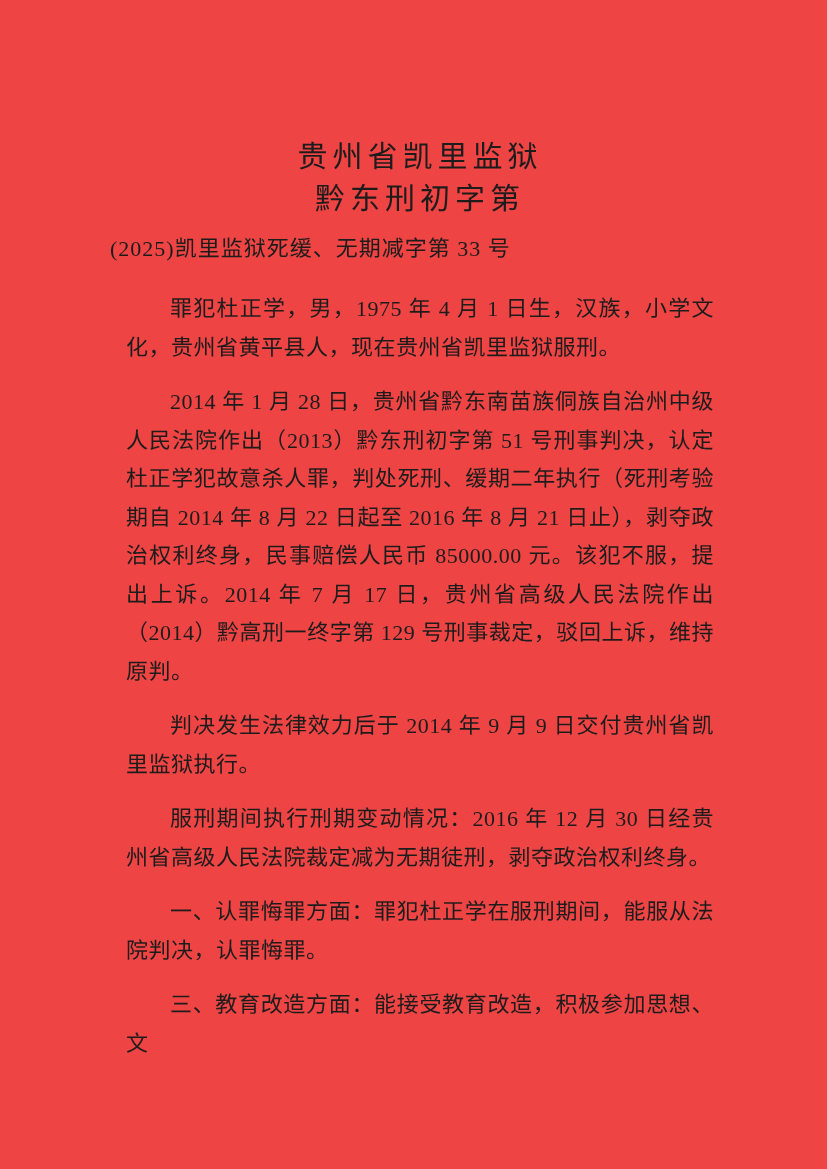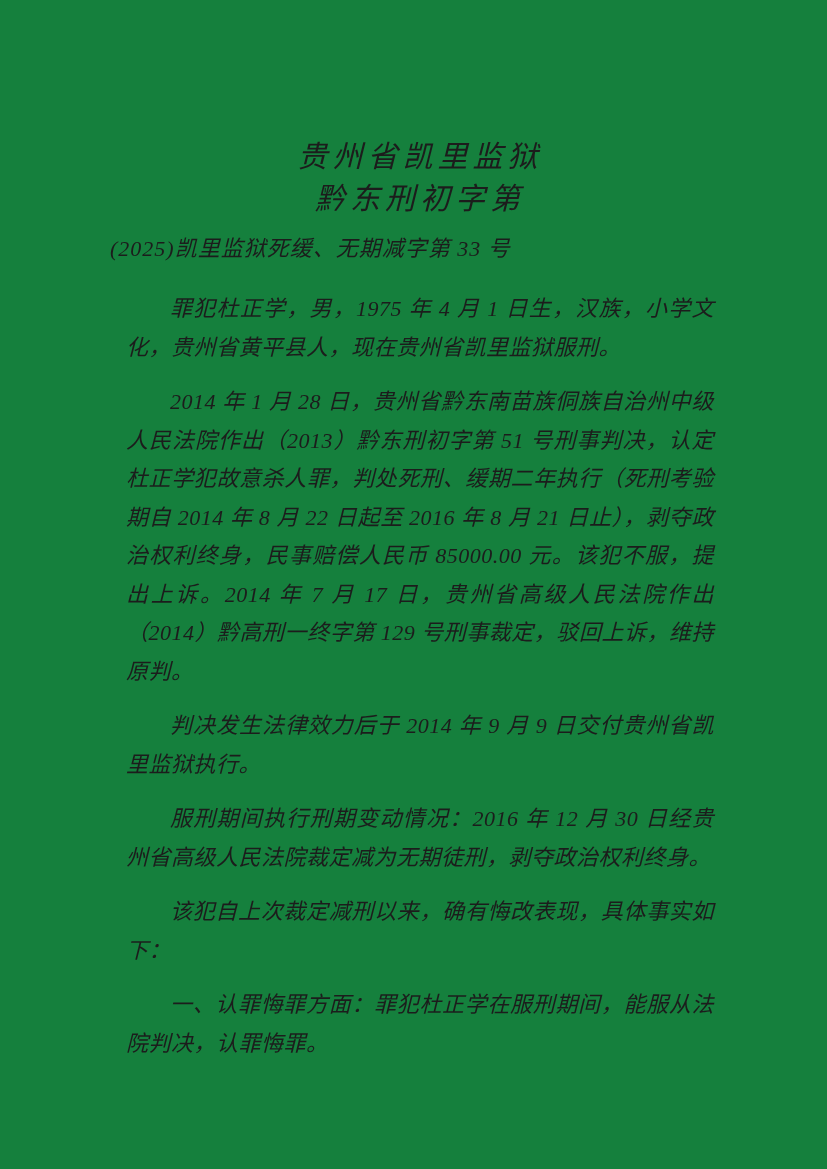--- a/index.html
+++ b/index.html
@@ -51,33 +51,33 @@
     line-height: 38.5px;
     text-align: justify;
     text-justify: inter-ideograph;
     text-indent: 2em;
     letter-spacing: 0.5px;
   }
 </style>
 </head>
 <body>
 
-<div class="page" style="background: #15803d; color: rgb(28, 28, 28); font-style: italic;">
+<div class="page" style="background: #ef4444; color: rgb(28, 28, 28);">
   <div class="content">
 
     <div class="title-block">
       <div class="title-line">贵州省凯里监狱</div>
       <div class="title-line">黔东刑初字第</div>
     </div>
 
     <div class="doc-number">(2025)凯里监狱死缓、无期减字第 33 号</div>
 
     <div class="body-text">
       <p>罪犯杜正学，男，1975 年 4 月 1 日生，汉族，小学文化，贵州省黄平县人，现在贵州省凯里监狱服刑。</p>
       <p>2014 年 1 月 28 日，贵州省黔东南苗族侗族自治州中级人民法院作出（2013）黔东刑初字第 51 号刑事判决，认定杜正学犯故意杀人罪，判处死刑、缓期二年执行（死刑考验期自 2014 年 8 月 22 日起至 2016 年 8 月 21 日止），剥夺政治权利终身，民事赔偿人民币 85000.00 元。该犯不服，提出上诉。2014 年 7 月 17 日，贵州省高级人民法院作出（2014）黔高刑一终字第 129 号刑事裁定，驳回上诉，维持原判。</p>
       <p>判决发生法律效力后于 2014 年 9 月 9 日交付贵州省凯里监狱执行。</p>
       <p>服刑期间执行刑期变动情况：2016 年 12 月 30 日经贵州省高级人民法院裁定减为无期徒刑，剥夺政治权利终身。</p>
-      <p>该犯自上次裁定减刑以来，确有悔改表现，具体事实如下：</p>
       <p>一、认罪悔罪方面：罪犯杜正学在服刑期间，能服从法院判决，认罪悔罪。</p>
+      <p>三、教育改造方面：能接受教育改造，积极参加思想、文</p>
     </div>
 
   </div>
 </div>
 
 </body></html>

